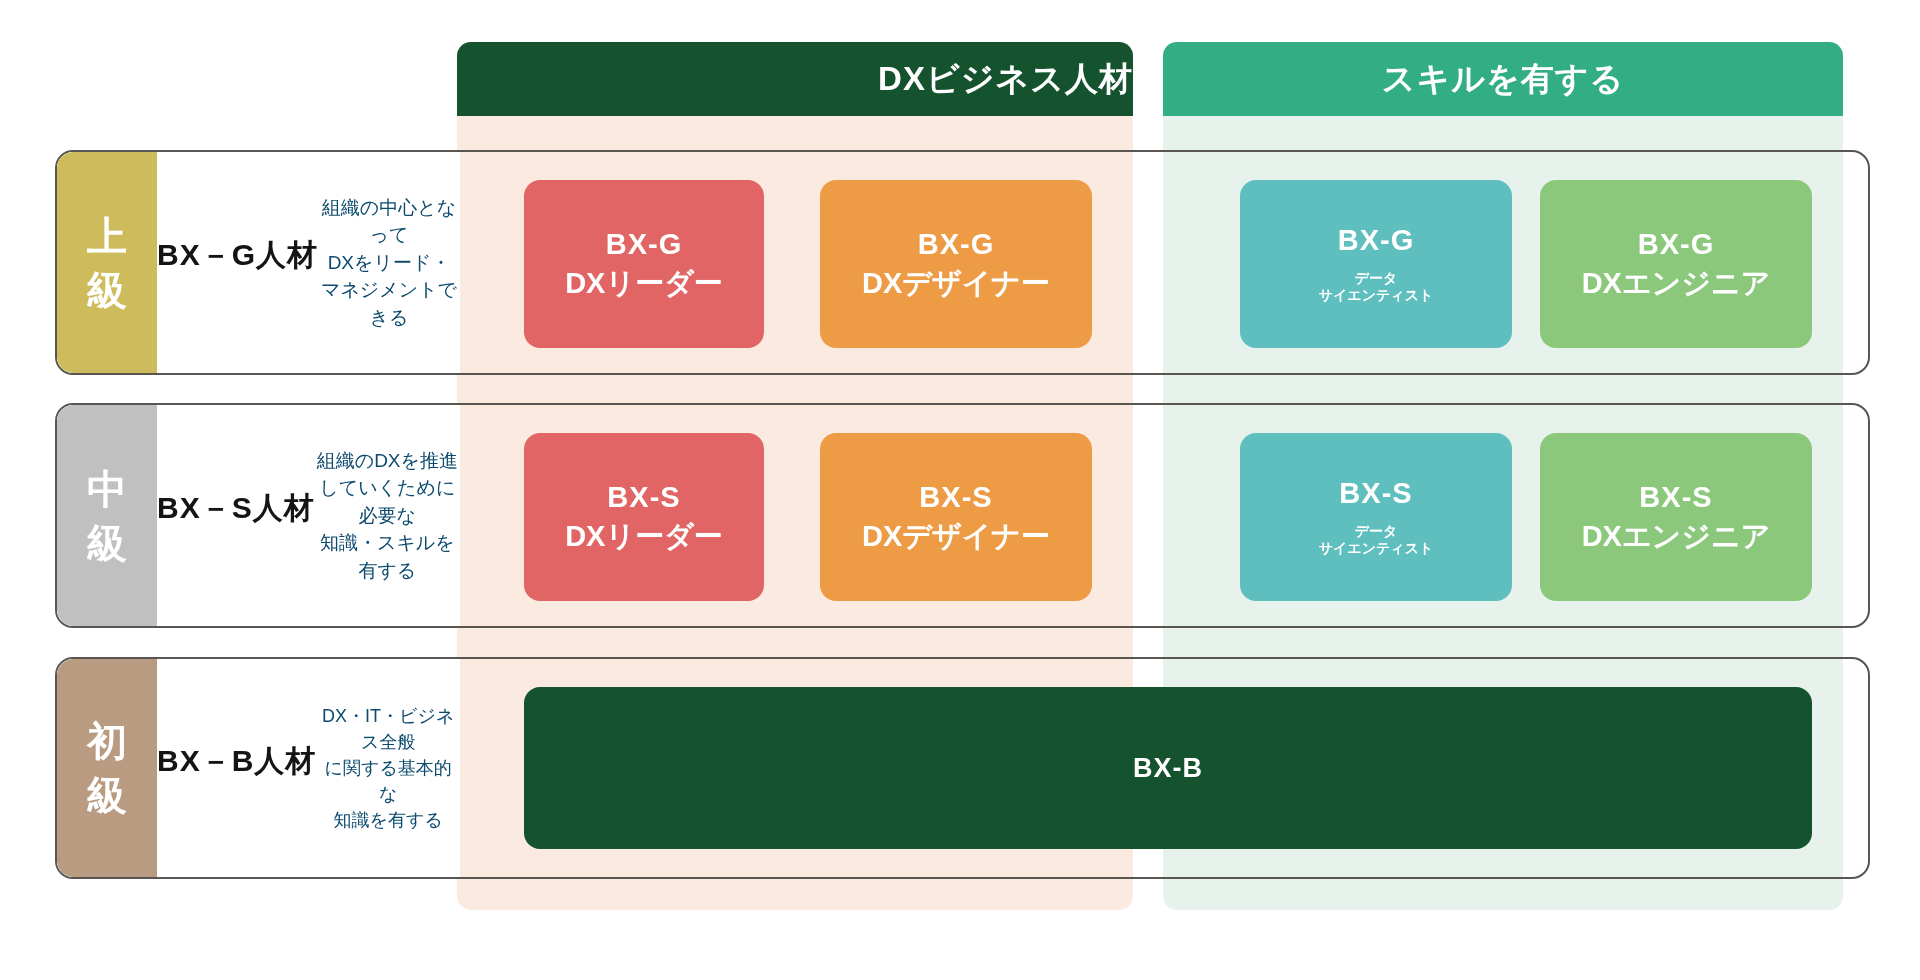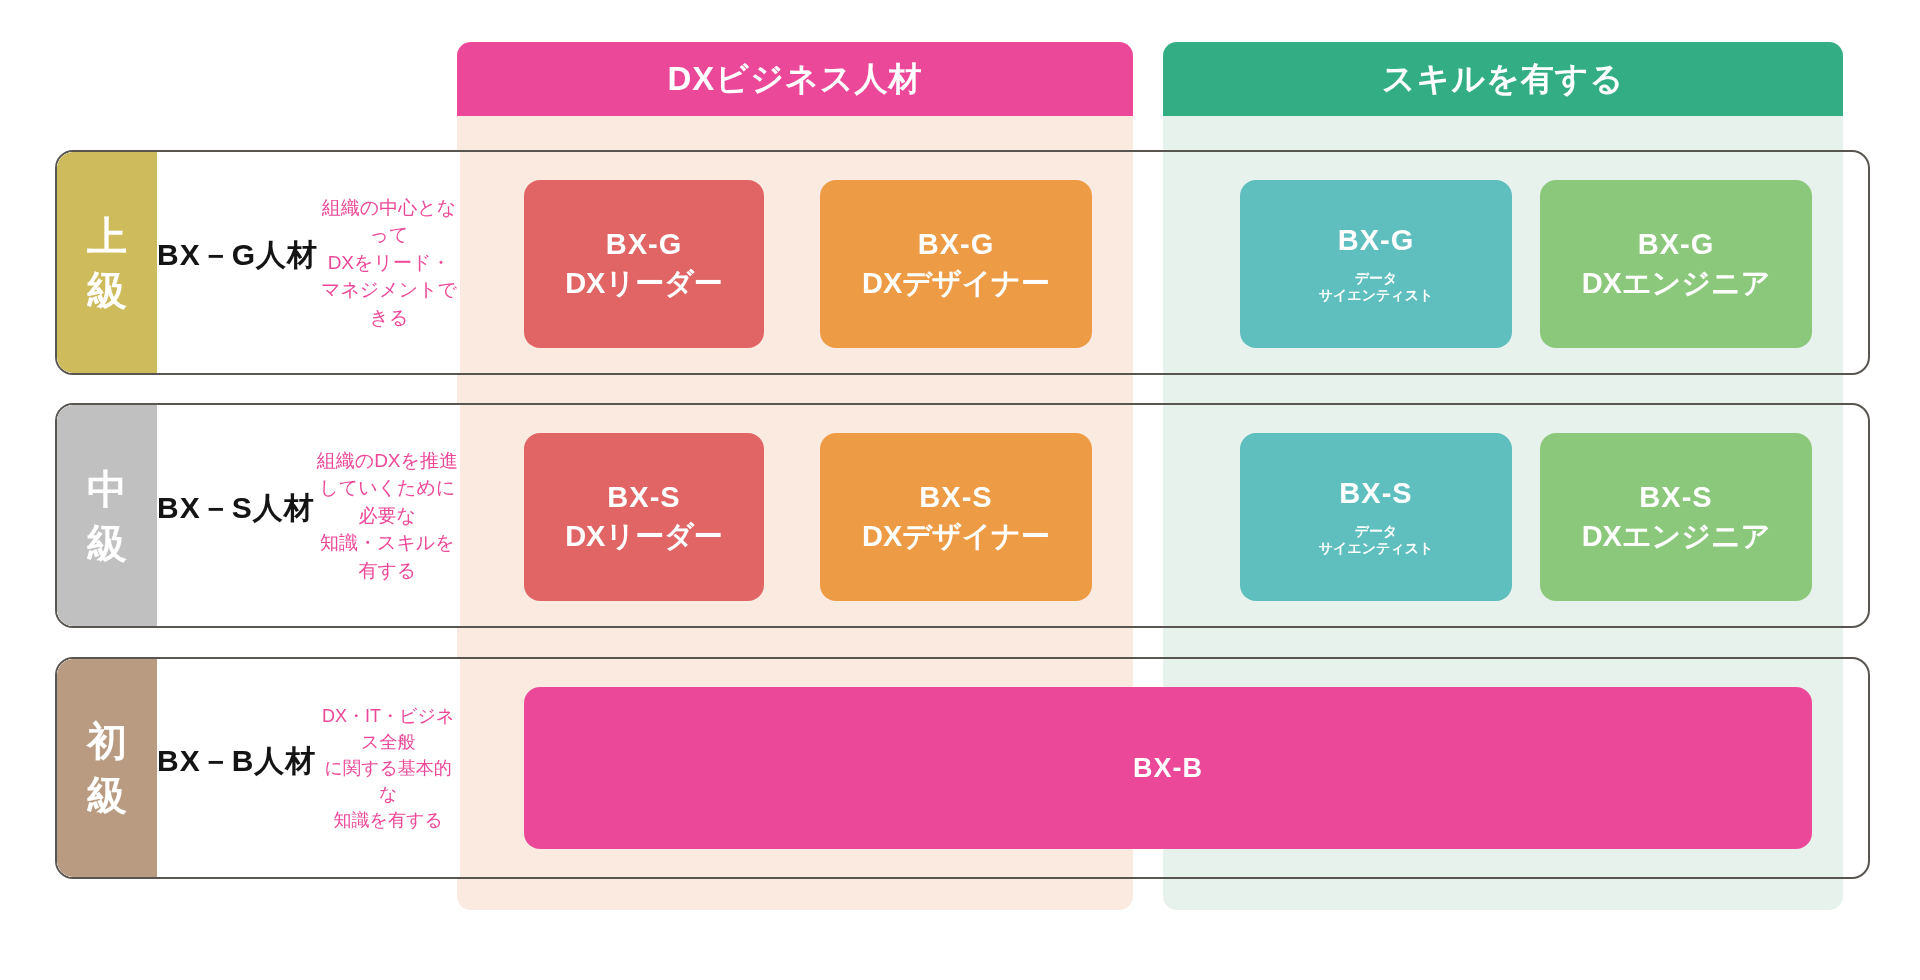--- a/index.html
+++ b/index.html
@@ -50,21 +50,22 @@
     justify-content: center;
     color: #ffffff;
     font-weight: bold;
     font-size: 33px;
     letter-spacing: 1px;
     z-index: 3;
   }
   .col-header-business {
     left: 457px;
     width: 676px;
-    background: #ec4899;
+    background: #14532d;
+    justify-content: flex-end;
   }
   .col-header-tech {
     left: 1163px;
     width: 680px;
     background: #33AE84;
   }
 
   
   .row {
     position: absolute;
@@ -128,21 +129,21 @@
     font-size: 30px;
     font-weight: bold;
     letter-spacing: 1px;
     margin-bottom: 14px;
     white-space: nowrap;
   }
   .row-desc {
     font-size: 19px;
     line-height: 1.45;
     white-space: pre-line;
-    color: #ec4899;
+    color: #0c4a6e;
   }
   .row-3 .row-desc { font-size: 18px; }
 
   
   .cards {
     position: absolute;
     left: 403px;
     top: 0;
     right: 0;
     height: 100%;
@@ -174,21 +175,21 @@
   .card .role.small {
     font-size: 14px;
     line-height: 1.25;
     margin-top: 12px;
   }
 
   .card-red    { background: #E16565; }
   .card-orange { background: #EE9B45; }
   .card-teal   { background: #5FBEBE; }
   .card-green  { background: #8CC87C; }
-  .card-taupe  { background: #ec4899; }
+  .card-taupe  { background: #14532d; }
 
   
   .pos-c1 { left: 64px;  top: 28px; width: 240px; height: 168px; }
   .pos-c2 { left: 360px; top: 28px; width: 272px; height: 168px; }
   .pos-c3 { left: 780px; top: 28px; width: 272px; height: 168px; }
   .pos-c4 { left: 1080px;top: 28px; width: 272px; height: 168px; }
   .pos-wide { left: 64px; top: 28px; width: 1288px; height: 162px; }
 
   .card-taupe .code { font-size: 27px; }
 </style>

